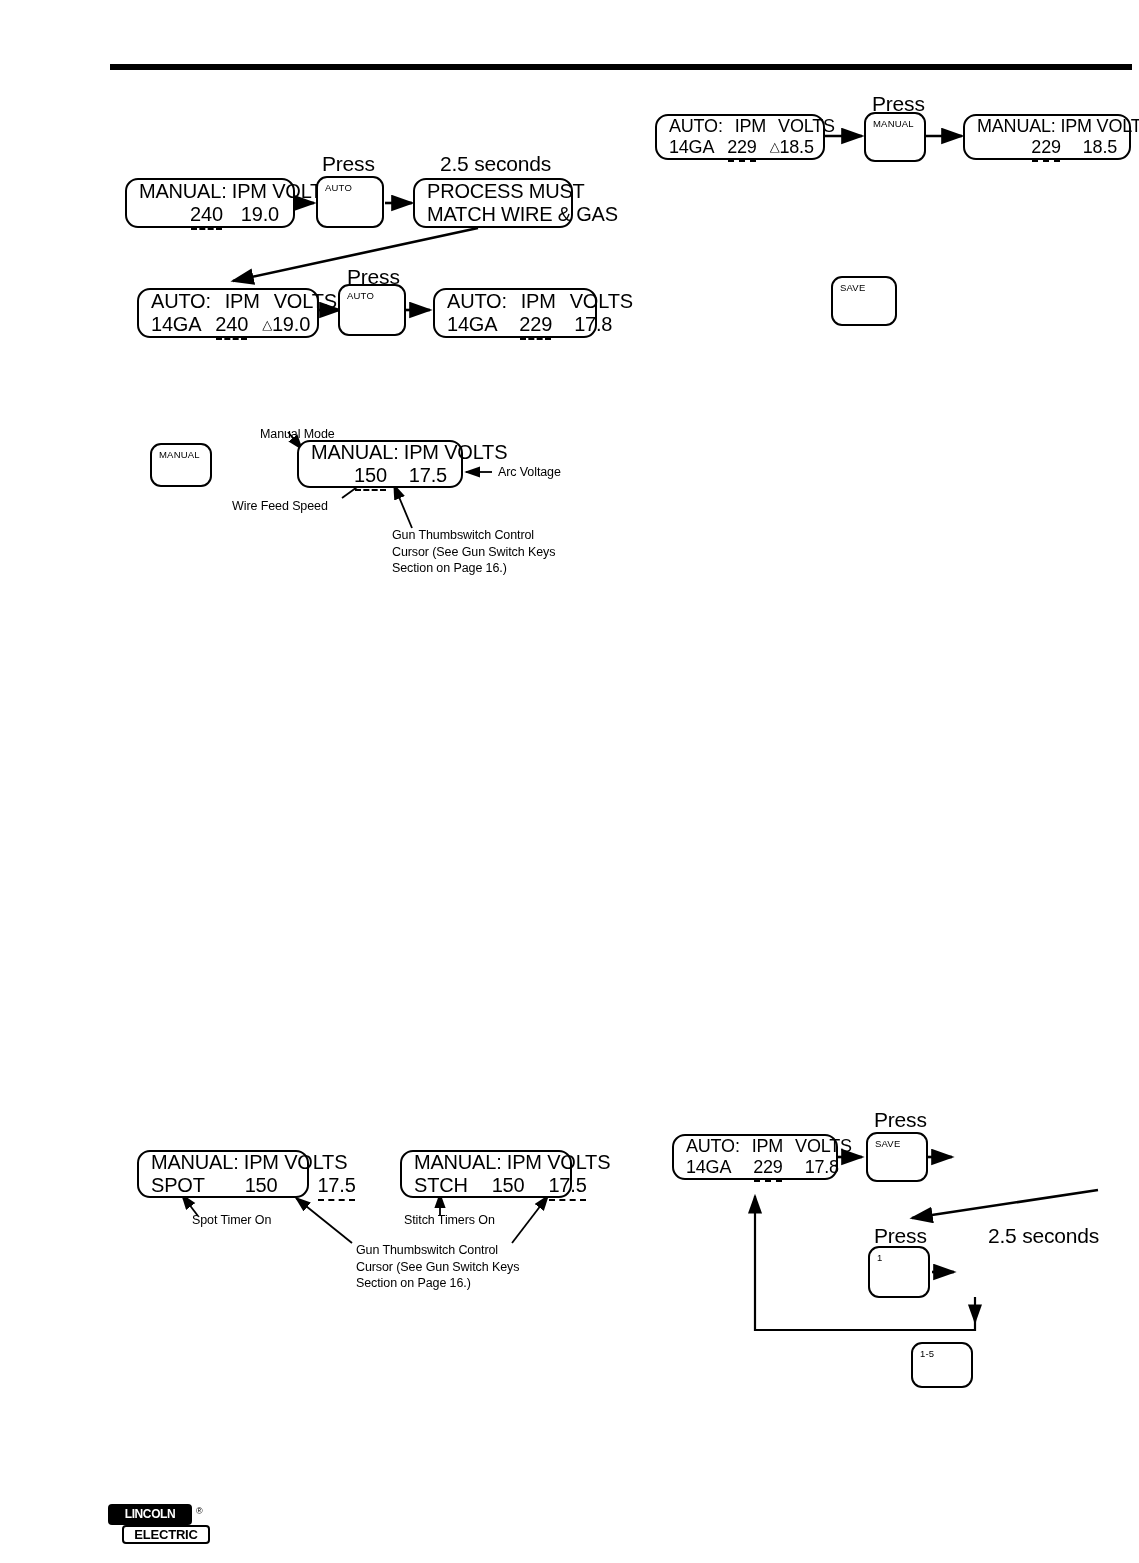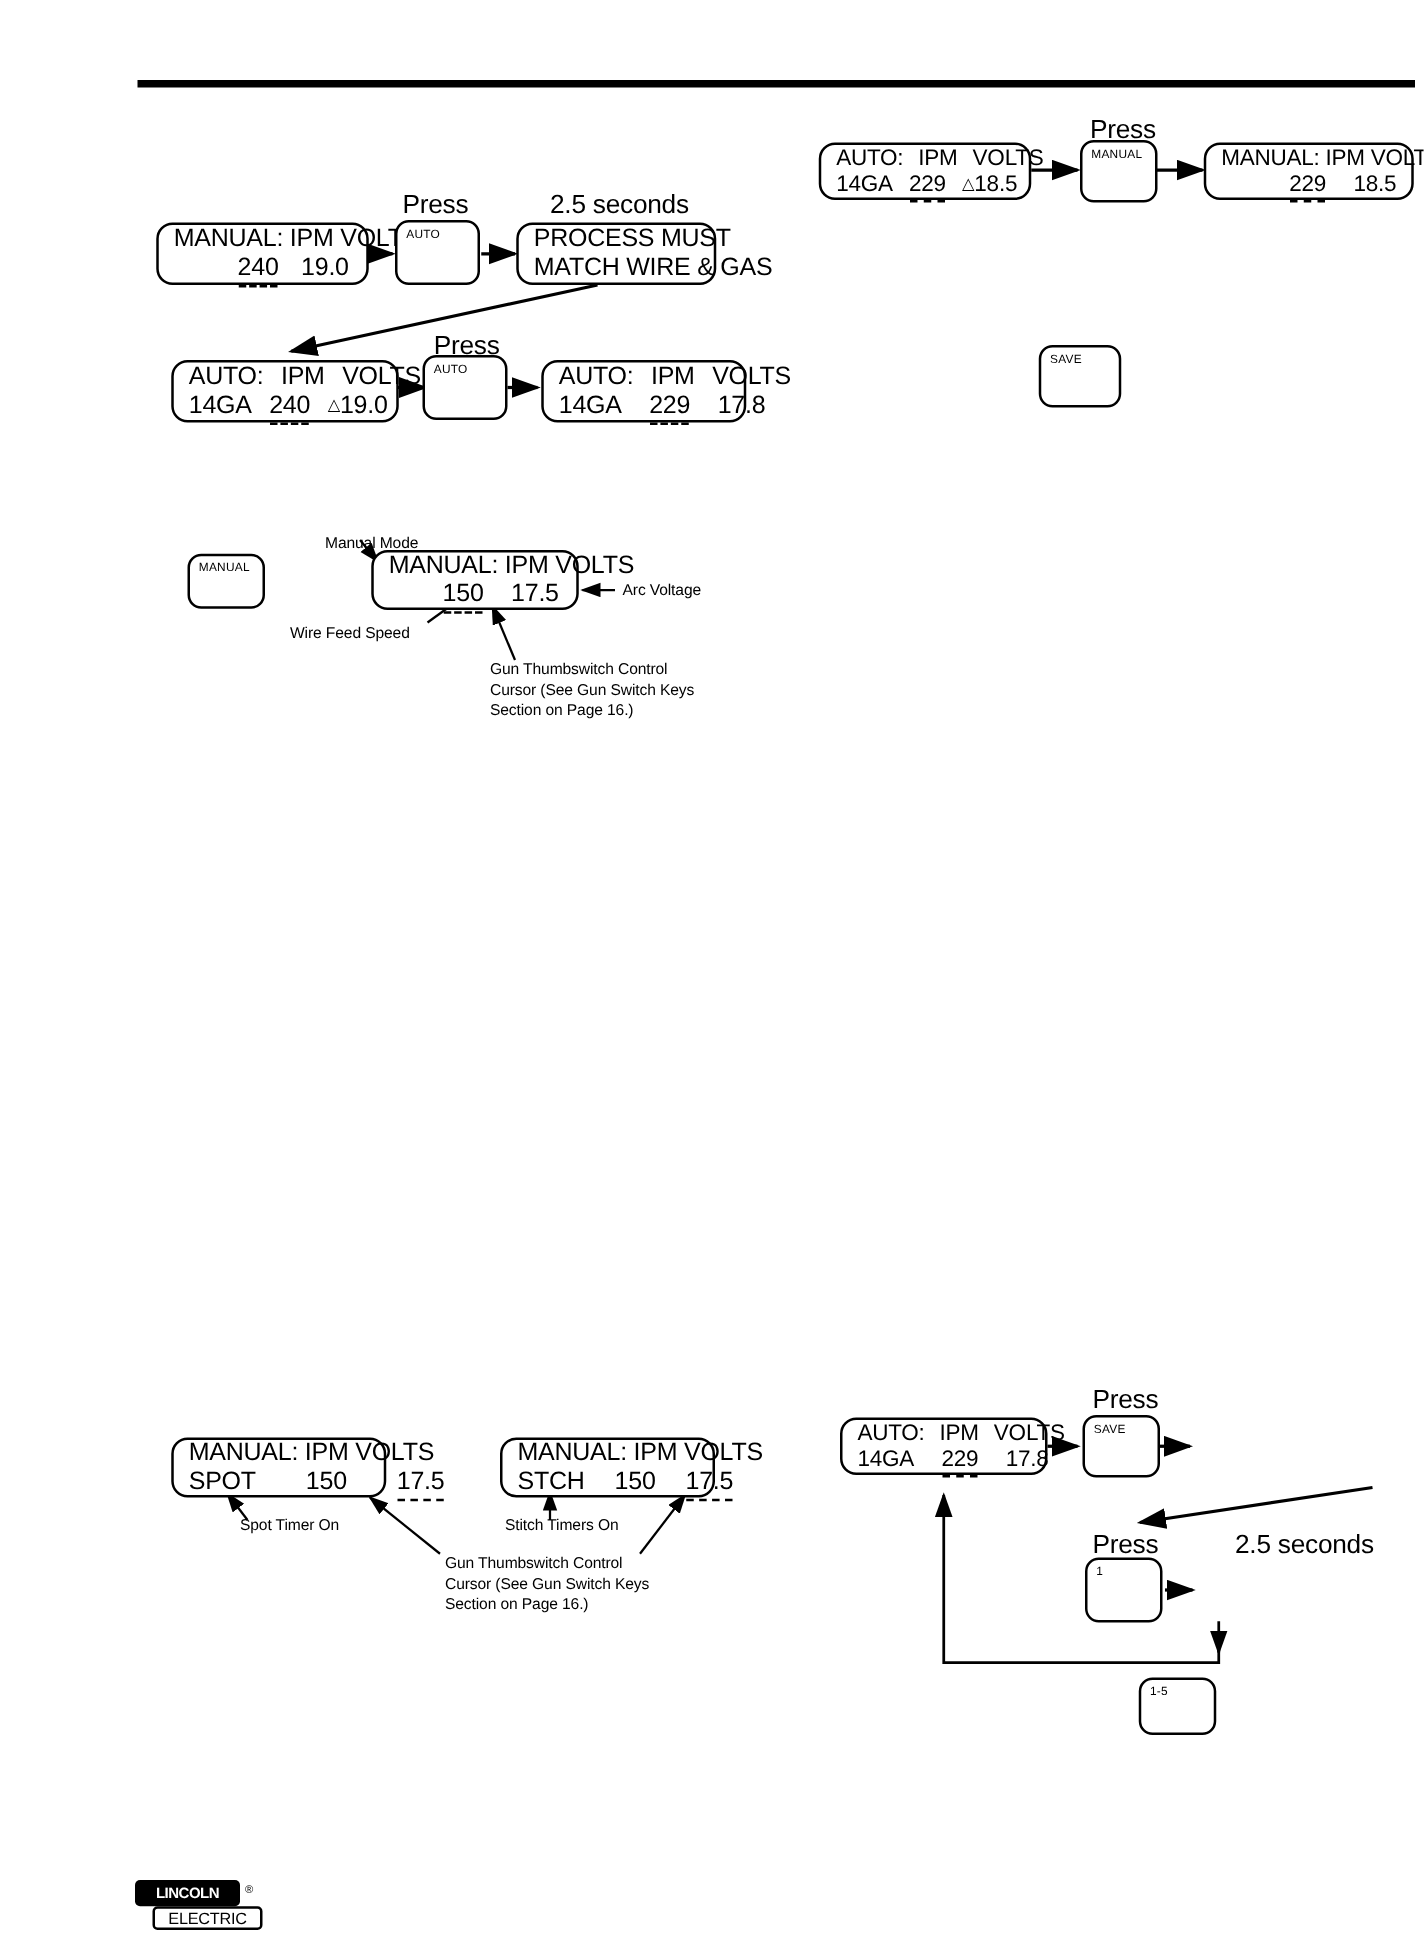--- a/index.html
+++ b/index.html
@@ -144,21 +144,21 @@
   }
   .logo-bot {
     position: absolute;
     left: 14px; top: 21px;
     width: 88px; height: 19px;
     background: #fff;
     border: 2px solid #000;
     border-radius: 4px;
     box-sizing: border-box;
     font-family: "Liberation Sans", sans-serif;
-    font-weight: normal;
+    font-weight: bold;
     font-size: 13px;
     letter-spacing: -0.2px;
     text-align: center;
     line-height: 15px;
     color: #000;
   }
 
   .tri { font-size: 13px; position: relative; top: -2px; }
 </style>
 </head>

